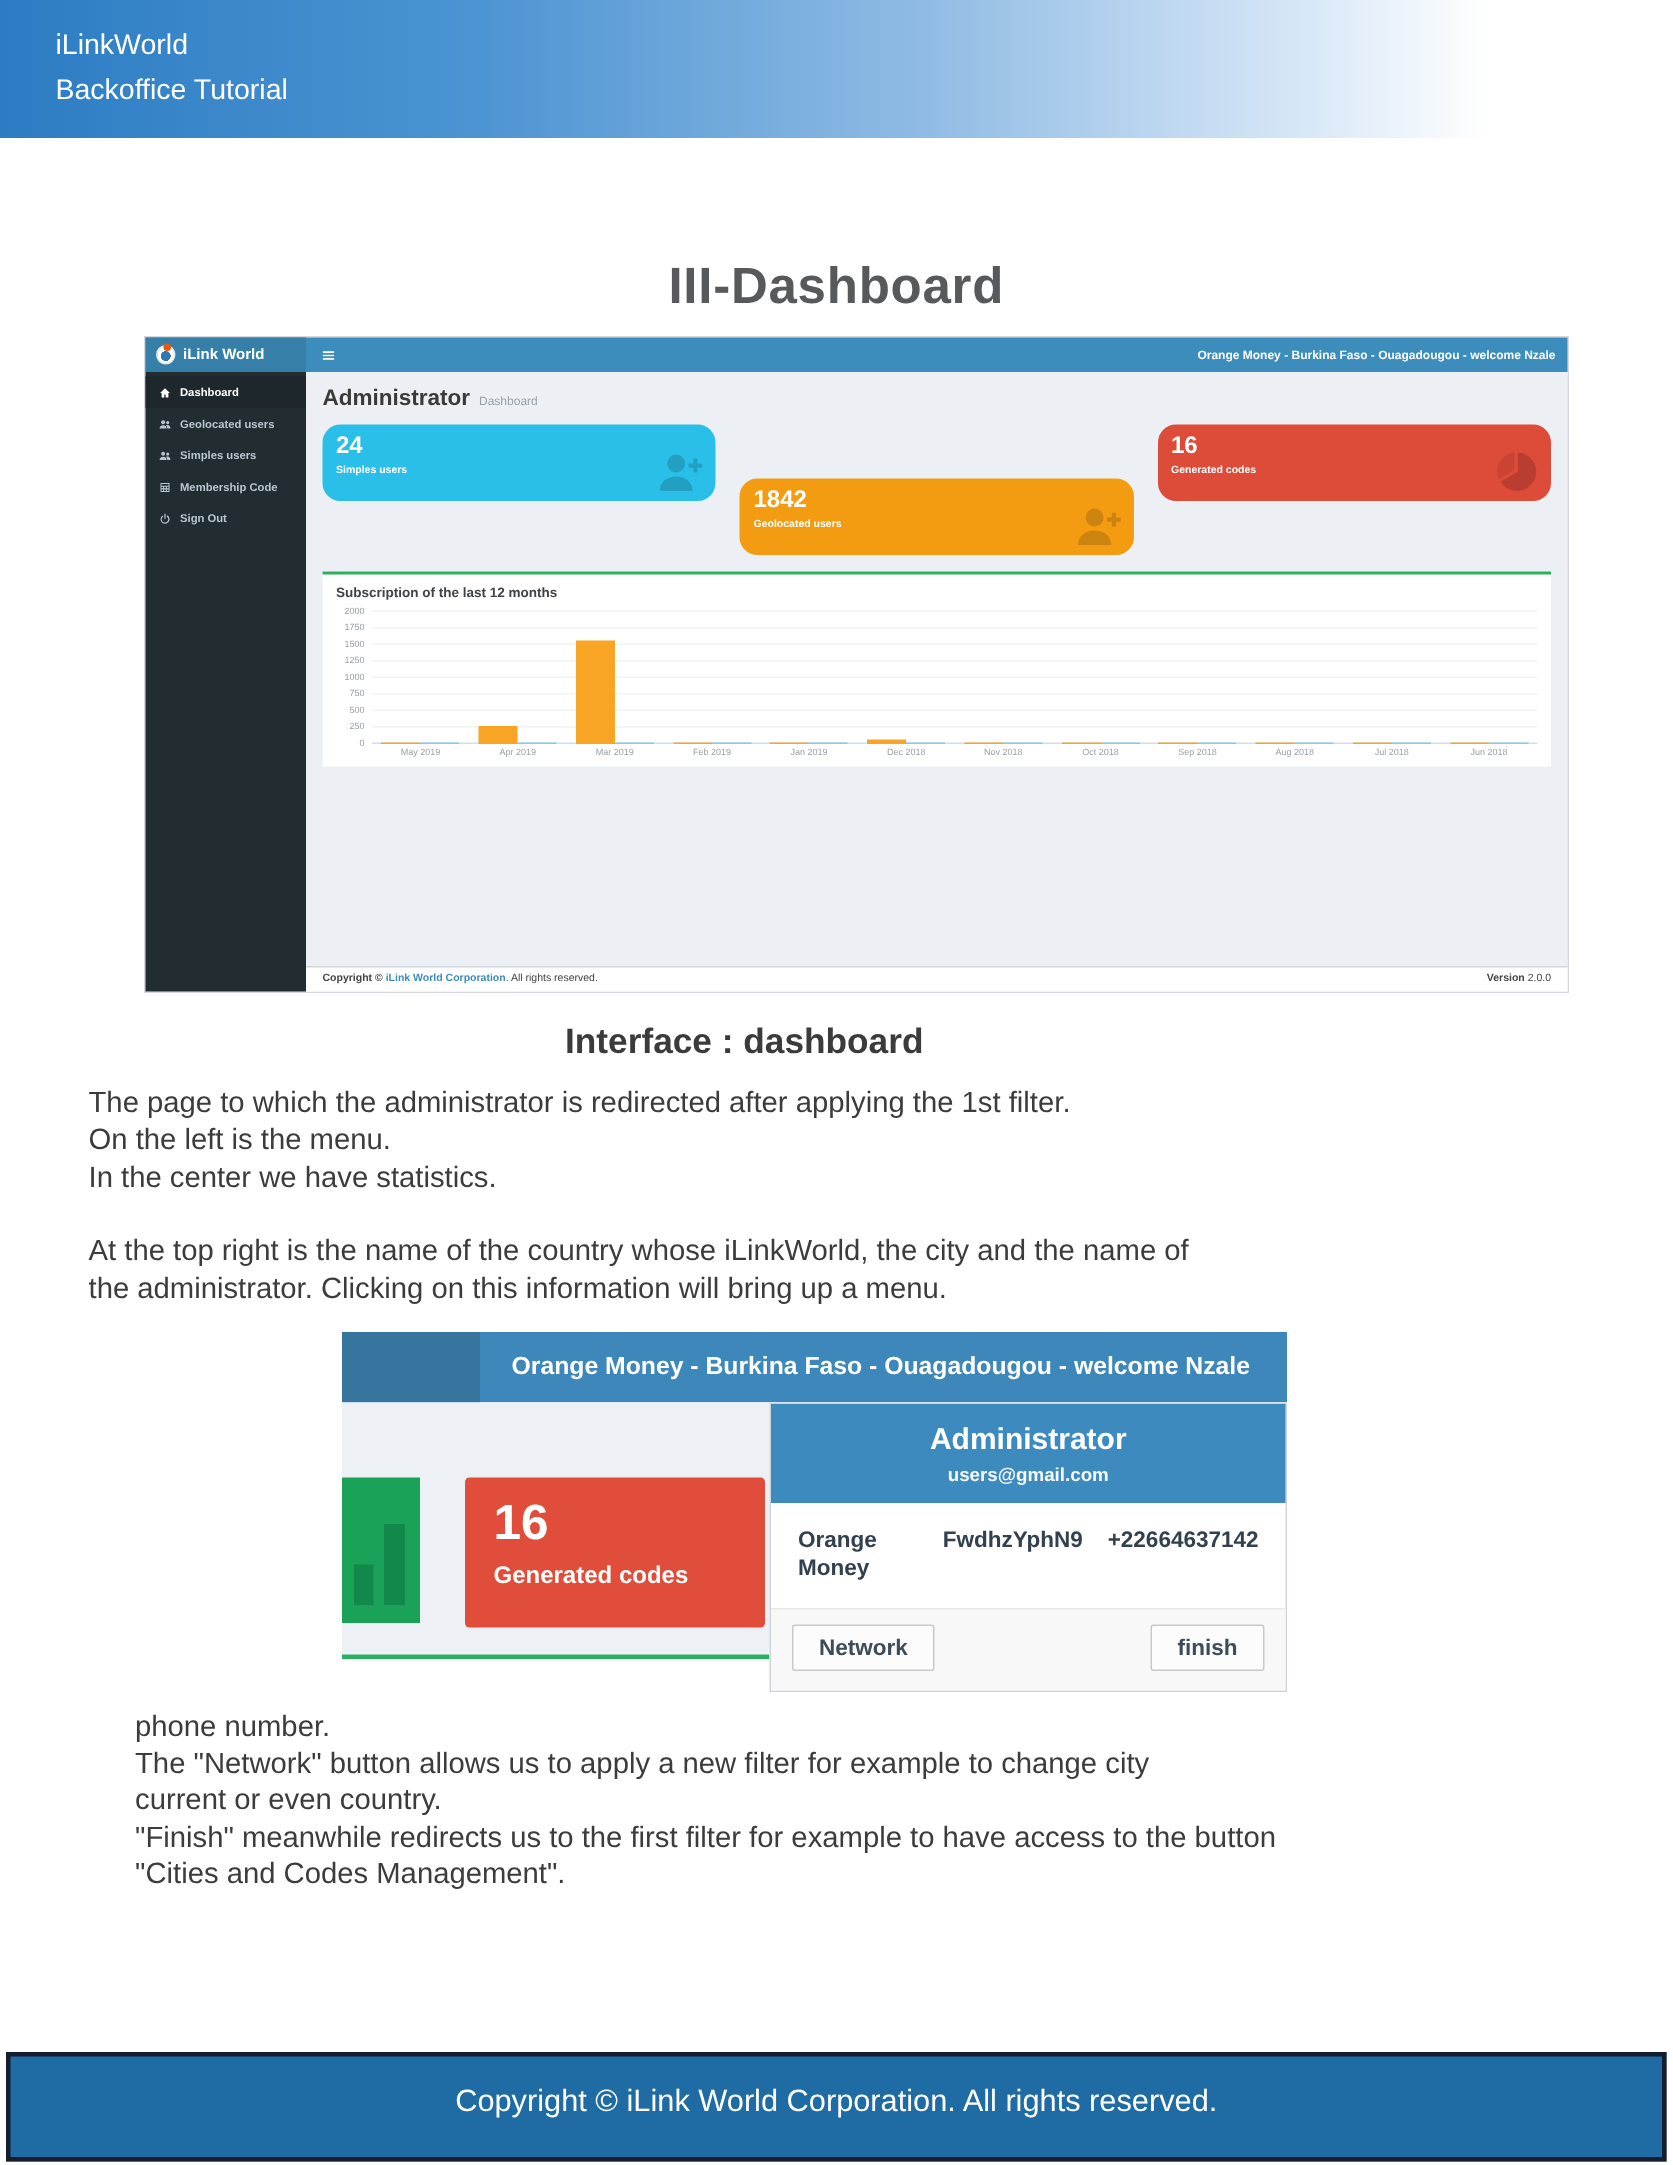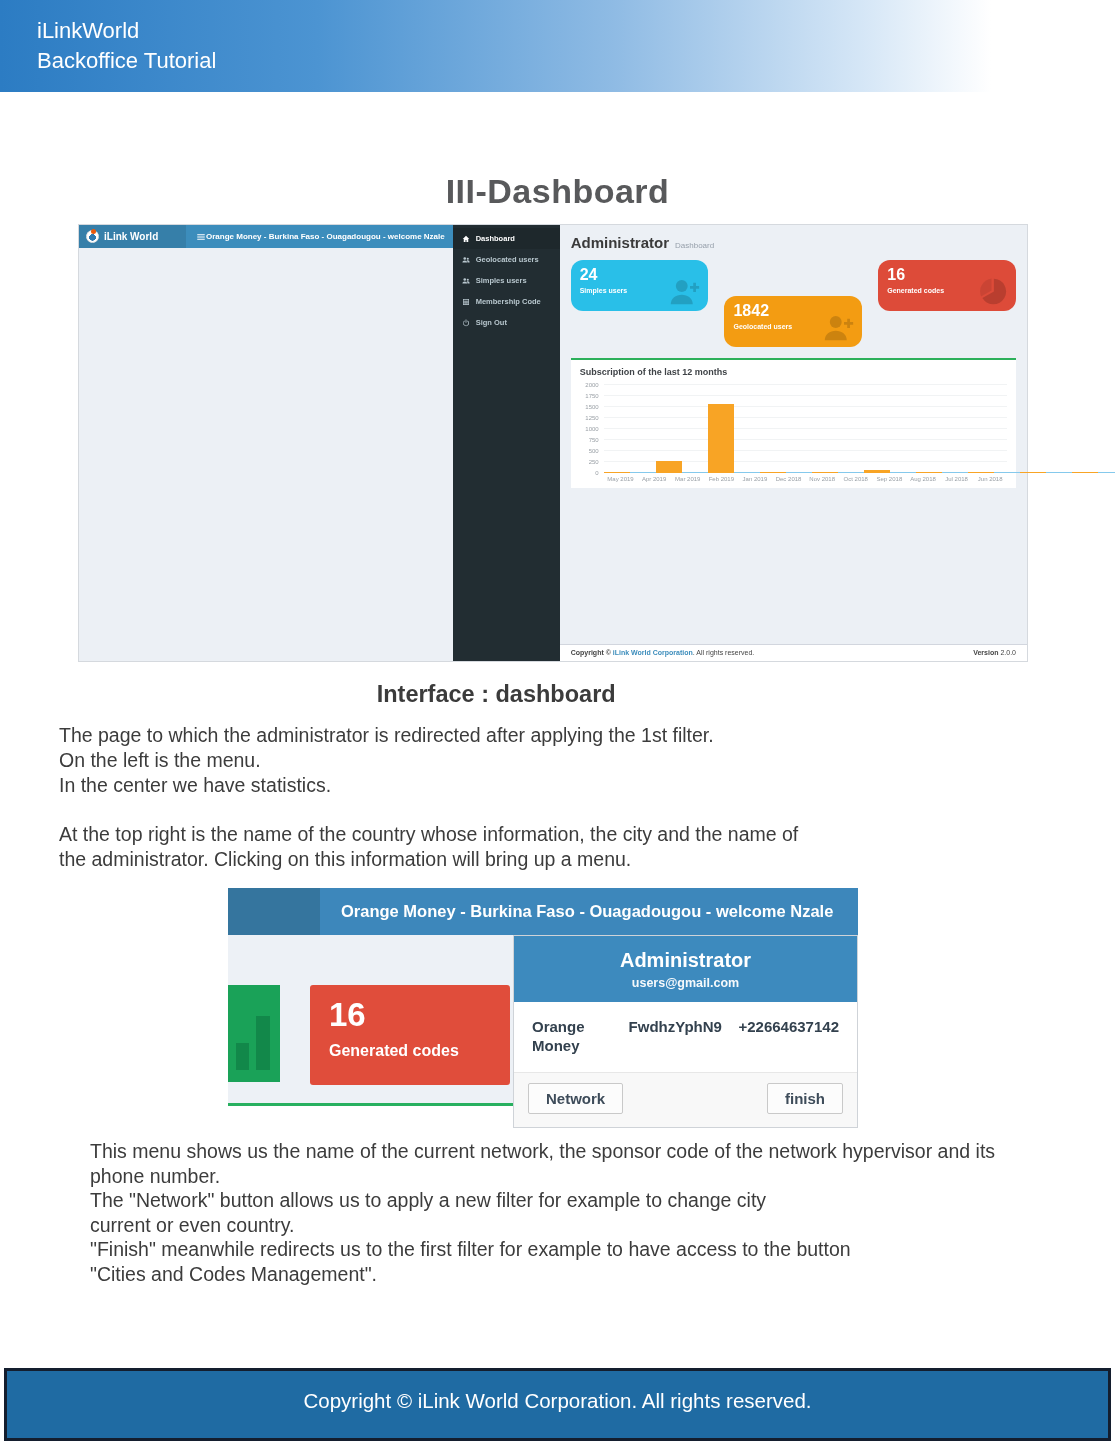--- a/index.html
+++ b/index.html
@@ -7,33 +7,33 @@
   body {
     position:relative; width:1115px; height:1443px; overflow:hidden;
     font-family:"Liberation Sans", sans-serif;
   }
   svg { display:block; fill:currentColor; }
 
   
   .doc-header {
     position:absolute; top:0; left:0; width:991px; height:92px;
     background:linear-gradient(90deg,#2c7cc3 0%,#4c94d2 32%,#8fbbe4 62%,#d8e8f7 88%,#ffffff 100%);
-    color:#fff; padding:16px 0 0 37px; font-size:22px; line-height:30px;
+    color:#fff; padding:16px 0 0 37px; font-size:19px; line-height:30px;
   }
 
   
   .doc-title {
     position:absolute; top:172px; left:0; width:100%; text-align:center;
     font-size:34px; font-weight:bold; color:#58595b; letter-spacing:.5px;
   }
 
   
   .shot1 {
-    position:absolute; top:224px; left:78px; width:950px; height:438px;
-    border:1px solid #d5d9de; display:flex; flex-direction:row; background:#ecf0f5;
+    position:absolute; top:224px; left:96px; width:950px; height:438px;
+    border:1px solid #d5d9de; display:flex; flex-direction:column; background:#ecf0f5;
   }
   .s1-topbar { height:23px; display:flex; background:#3c8dbc; flex:none; }
   .s1-logo {
     width:107px; background:#367fa9; color:#fff; font-weight:bold; font-size:10px;
     display:flex; align-items:center; gap:5px; padding-left:7px; flex:none;
   }
   .logo-globe {
     width:13px; height:13px; border-radius:50%;
     background:radial-gradient(circle at 50% 58%, #2f79b0 0 38%, #ffffff 40%);
     border:1px solid #e8e8e8; position:relative; flex:none;
@@ -368,21 +368,21 @@
   </div>
 </div>
 
 <div class="section-heading">Interface : dashboard</div>
 <div class="para" id="para1">
     <div>The page to which the administrator is redirected after applying the 1st filter.</div>
     <div>On the left is the menu.</div>
     <div>In the center we have statistics.</div>
   </div>
 <div class="para" id="para2">
-    <div>At the top right is the name of the country whose information, the city and the name of</div>
+    <div>At the top right is the name of the country whose iLinkWorld, the city and the name of</div>
     <div> the administrator. Clicking on this information will bring up a menu.</div>
   </div>
 
 <div class="shot2">
   <div class="s2-topbar">
     <div class="s2-topbar-left"></div>
     <div class="s2-topbar-text">Orange Money - Burkina Faso - Ouagadougou - welcome Nzale</div>
   </div>
   <div class="s2-content">
     <div class="s2-left-bg"></div>
@@ -407,21 +407,20 @@
       </div>
       <div class="s2-menu-footer">
         <button class="menu-btn">Network</button>
         <button class="menu-btn">finish</button>
       </div>
     </div>
   </div>
 </div>
 
 <div class="para" id="para3">
-    <div>This menu shows us the name of the current network, the sponsor code of the network hypervisor and its</div>
     <div>phone number.</div>
     <div>The "Network" button allows us to apply a new filter for example to change city</div>
     <div>current or even country.</div>
     <div>"Finish" meanwhile redirects us to the first filter for example to have access to the button</div>
     <div> "Cities and Codes Management".</div>
   </div>
 
 <div class="page-footer">Copyright © iLink World Corporation. All rights reserved.</div>
 
 </body></html>

